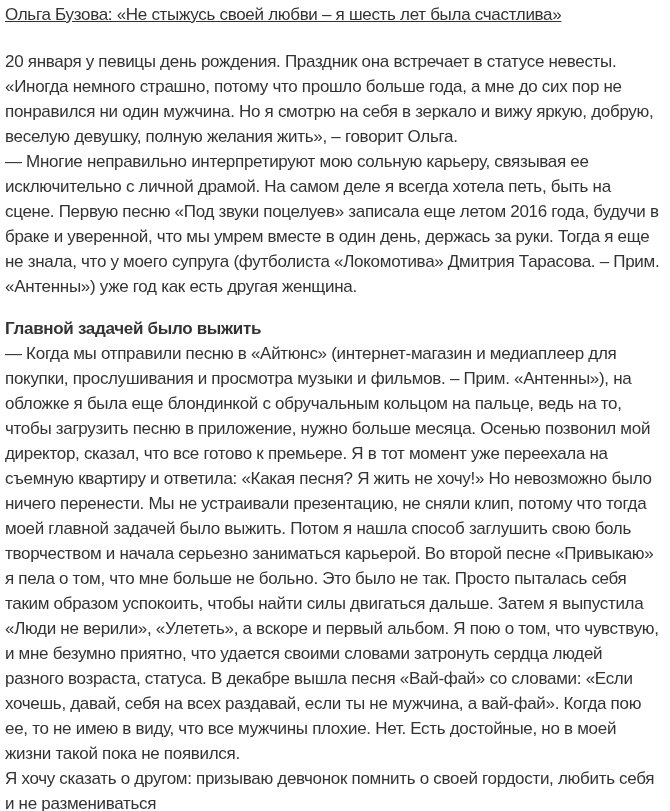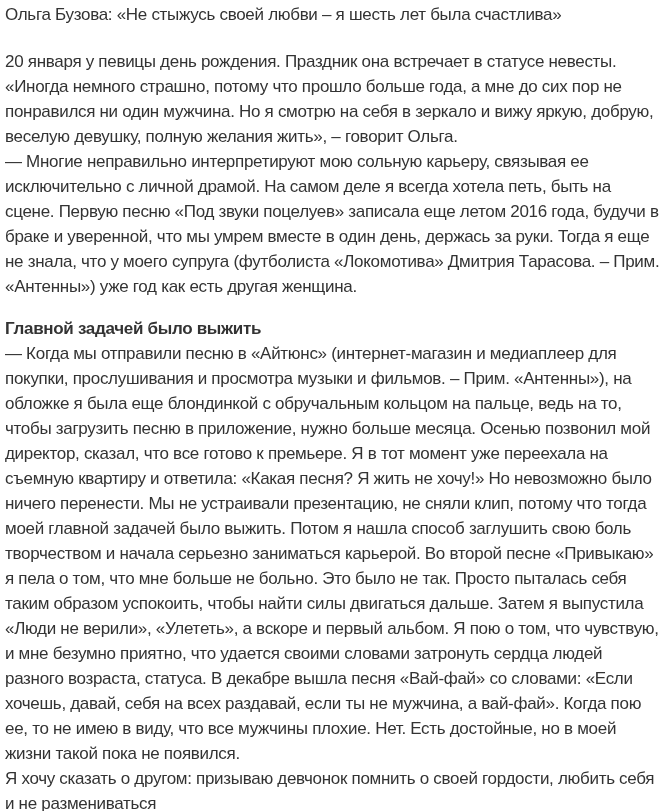--- a/index.html
+++ b/index.html
@@ -20,20 +20,21 @@
     font-size: 17px;
     line-height: 25px;
     letter-spacing: -0.3px;
     color: #333333;
     -webkit-font-smoothing: antialiased;
   }
   .title {
     font-size: 17px;
     font-weight: 400;
     margin: 0 0 22px 0;
+    text-decoration: underline;
   }
   .para {
     margin: 0;
   }
   .subhead {
     margin-top: 17px;
     font-weight: bold;
   }
 </style>
 </head>

